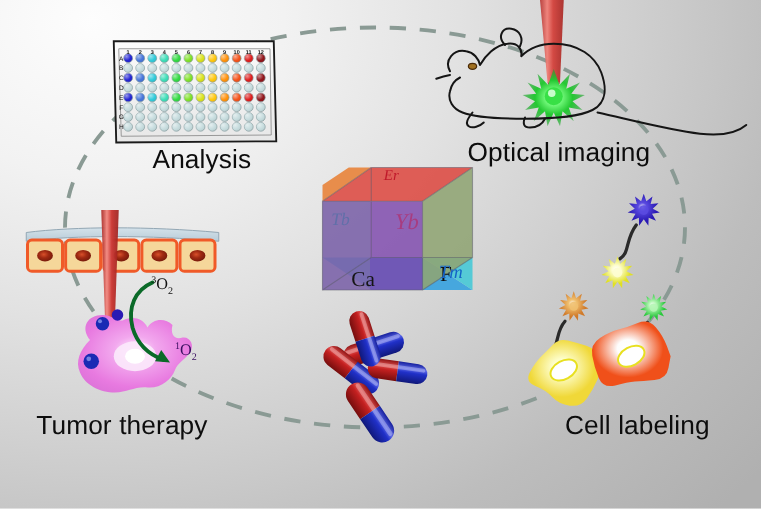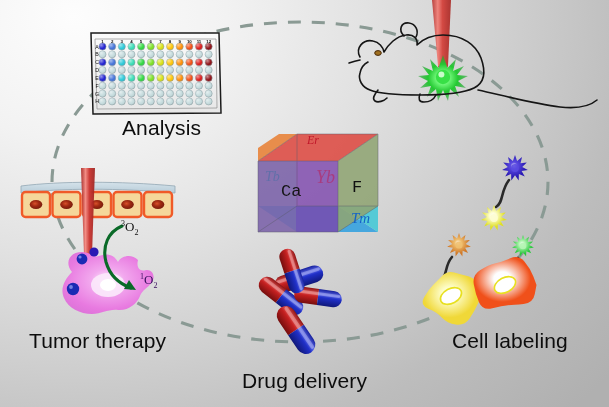--- a/index.html
+++ b/index.html
@@ -20,21 +20,21 @@
     white-space:nowrap;
     font-family:"Liberation Sans", sans-serif;
   }
   .cubetxt{
     position:absolute;
     font-family:"Liberation Serif", serif;
     font-style:italic;
     white-space:nowrap;
     pointer-events:none;
   }
-  .cubetxt.up{font-style:normal;font-family:Liberation Mono, monospace;}
+  .cubetxt.up{font-style:normal;font-family:Liberation Serif, serif;margin-top:32px;}
   .o2{
     position:absolute;
     font-family:"Liberation Serif", serif;
     white-space:nowrap;
   }
   .o2 sup{font-size:.62em;vertical-align:super;}
   .o2 sub{font-size:.62em;vertical-align:sub;}
   .plate-letter{font-family:"Liberation Sans",sans-serif;font-size:5.2px;fill:#111;}
   .plate-num{font-family:"Liberation Sans",sans-serif;font-size:4.4px;fill:#111;font-weight:bold;}
 </style>
@@ -322,20 +322,21 @@
                C362,87 358,80 360,73
                C361,68 364,64 368,62"></path>
       <path d="M404,36 C398,30 401,22 409,23 C416,24 419,31 416,37"></path>
       <path d="M478,90 C505,96 535,104 560,107 C578,109 590,106 597,100"></path>
       <path d="M378,90 C374,95 372,99 375,101 C378,103 384,101 387,98"></path>
       <path d="M420,94 C418,99 419,102 424,102 C430,102 434,99 436,95"></path>
       <path d="M360,60 C355,61 352,62 349,63"></path>
     </g>
     <ellipse cx="378" cy="53" rx="3.3" ry="2.4" fill="#a07020" stroke="#4a2a08" stroke-width="1"></ellipse>
   </svg>
+  <div class="lbl" style="left:374px;top:111px;">Optical imaging</div>
 
   <svg class="layer" viewBox="0 0 609 407">
 
     <polygon points="297,134 378,134 338,161 258,161" fill="#dd4a42" opacity="0.88"></polygon>
     <polygon points="258,161 297,134 279,134 258,148" fill="#e8833a" opacity="0.9"></polygon>
     <polygon points="258,206 338,206 378,232 297,232" fill="#2f9fe0" opacity="0.86"></polygon>
     <polygon points="338,206 378,206 378,232 Z" fill="#3ec8d6" opacity="0.85"></polygon>
     <polygon points="338,161 378,134 378,206 338,232" fill="#8fa473" opacity="0.88"></polygon>
     <polygon points="258,161 338,161 338,232 258,232" fill="#7a44ab" opacity="0.80"></polygon>
     <polygon points="258,148 258,232 258,161" fill="#7d7fa8" opacity="0.6"></polygon>
@@ -467,21 +468,20 @@
           <path d="M0,-8 L15,-8 A8,8 0 0 1 15,8 L0,8 Z" fill="url(#capB)"></path>
           <rect x="-21" y="-4.96" width="42" height="3.2" rx="1.6" fill="#ffffff" opacity="0.3"></rect>
         </g>
         <g transform="translate(296,330) rotate(56)">
           <path d="M-17.5,-9.5 L0,-9.5 L0,9.5 L-17.5,9.5 A9.5,9.5 0 0 1 -17.5,-9.5 Z" fill="url(#capR)"></path>
           <path d="M0,-9.5 L17.5,-9.5 A9.5,9.5 0 0 1 17.5,9.5 L0,9.5 Z" fill="url(#capB)"></path>
           <rect x="-25" y="-5.89" width="50" height="3.8000000000000003" rx="1.9000000000000001" fill="#ffffff" opacity="0.3"></rect>
         </g>
       </g>
   </svg>
-  <div class="lbl" style="left:242px;top:369px;">Drug delivery</div>
 
   <svg class="layer" viewBox="0 0 609 407">
       <defs>
         <radialGradient id="cellg0" cx="0.46" cy="0.42" r="0.62">
           <stop offset="0" stop-color="#ffffff"></stop>
           <stop offset="0.22" stop-color="#fdfdc8"></stop>
           <stop offset="0.72" stop-color="#f0d838"></stop>
           <stop offset="1" stop-color="#f0d838"></stop>
         </radialGradient>
         <radialGradient id="cellg1" cx="0.46" cy="0.42" r="0.62">

